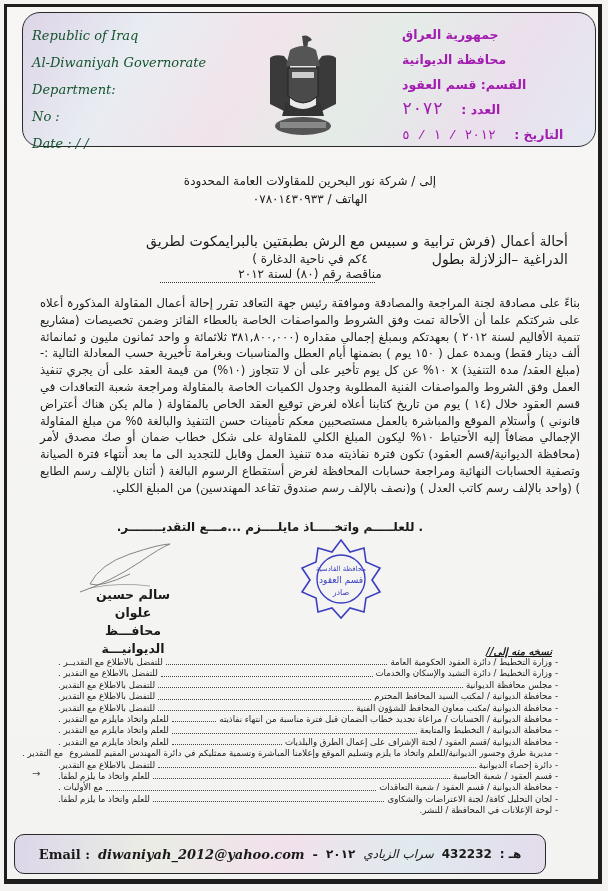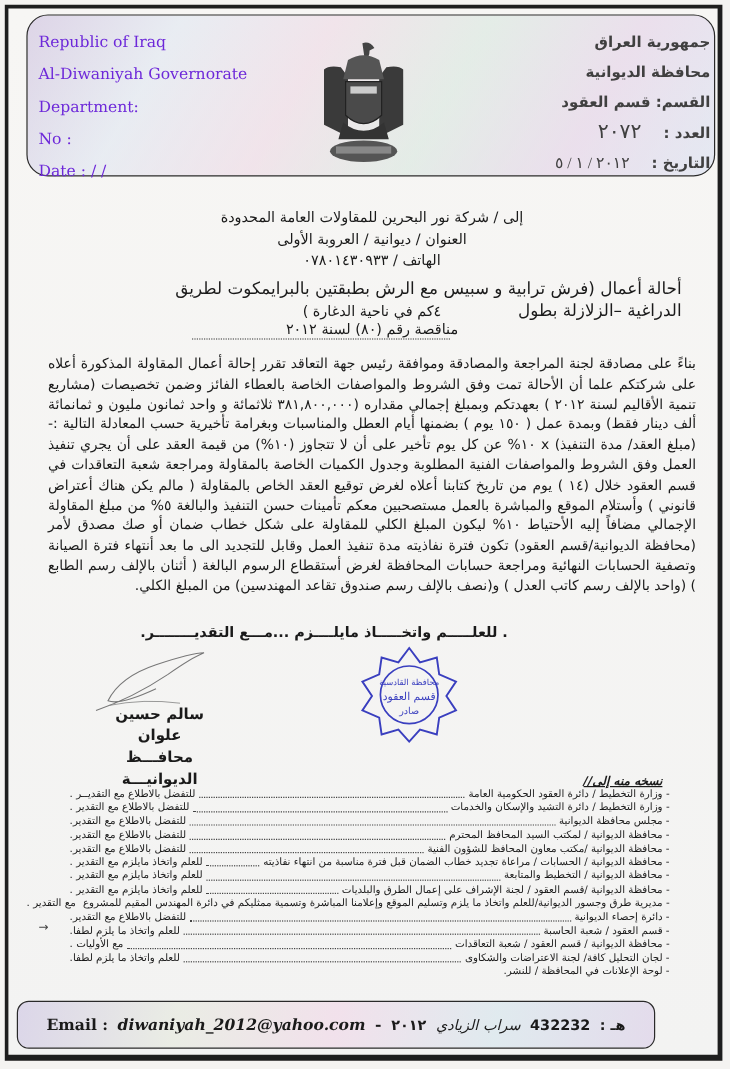--- a/index.html
+++ b/index.html
@@ -17,28 +17,28 @@
   }
   .header-box {
     position:absolute; left:22px; top:12px; width:574px; height:135px;
     border:1.5px solid #2a2a2a; border-radius:18px;
     background:
       linear-gradient(120deg, rgba(200,185,220,0.55) 0%, rgba(215,225,240,0.45) 20%, rgba(235,210,225,0.5) 40%, rgba(205,225,215,0.45) 60%, rgba(225,205,230,0.55) 80%, rgba(210,220,240,0.5) 100%);
     box-sizing:border-box;
   }
   .eng-header {
     position:absolute; left:32px; top:22px; width:200px;
-    font-family:"DejaVu Serif", serif; font-size:13px; line-height:27px; color:#6d28d9;
+    font-family:"DejaVu Serif", serif; font-style:italic; font-size:13px; line-height:27px; color:#14532d;
   }
   .eng-header div { white-space:nowrap; }
   .ar-header {
-    position:absolute; right:16px; top:22px; width:180px; direction:rtl; text-align:right;
-    font-family:"DejaVu Sans", sans-serif; font-size:12.5px; line-height:25px; color:#404040; font-weight:bold;
-  }
-  .ar-header .handwritten { font-size:17px; font-weight:normal; letter-spacing:1px; margin-right:14px; font-family:Liberation Serif, serif; }
+    position:absolute; right:26px; top:22px; width:180px; direction:rtl; text-align:left;
+    font-family:"DejaVu Sans", sans-serif; font-size:12.5px; line-height:25px; color:#a21caf; font-weight:bold;
+  }
+  .ar-header .handwritten { font-size:17px; font-weight:normal; letter-spacing:1px; margin-right:14px; font-family:Liberation Mono, monospace; }
   .emblem {
     position:absolute; left:266px; top:30px; width:74px; height:112px;
   }
   .address-block {
     position:absolute; left:150px; top:172px; width:320px; direction:rtl; text-align:center;
     font-size:12px; line-height:18px;
   }
   .subject-line { position:absolute; right:40px; top:232px; width:460px; direction:rtl; text-align:right; font-size:14px; line-height:18px; }
   .subject-cont { position:absolute; left:150px; top:250px; width:320px; direction:rtl; text-align:center; font-size:12px; line-height:18px; }
   .tender-line { position:absolute; left:150px; top:266px; width:320px; direction:rtl; text-align:center; font-size:12px; line-height:16px; }
@@ -110,21 +110,20 @@
     <span class="handwritten">٢٠٧٢</span>
   </div>
   <div>
     <span>التاريخ :</span>
     <span class="handwritten" style="font-size:13px;">٢٠١٢ / ١ / ٥</span>
   </div>
 </div>
 
 <div class="address-block">
   <div>إلى / شركة نور البحرين للمقاولات العامة المحدودة</div>
-  <div>العنوان / ديوانية / العروبة الأولى</div>
   <div>الهاتف / ٠٧٨٠١٤٣٠٩٣٣</div>
 </div>
 
 <div class="subject-line">أحالة أعمال (فرش ترابية و سبيس مع الرش بطبقتين بالبرايمكوت لطريق الدراغية –الزلازلة بطول</div>
 <div class="subject-cont">٤كم في ناحية الدغارة )</div>
 <div class="tender-line">مناقصة رقم (٨٠) لسنة ٢٠١٢</div>
 <div class="dots-underline"></div>
 
 <div class="body-text">بناءً على مصادقة لجنة المراجعة والمصادقة وموافقة رئيس جهة التعاقد تقرر إحالة أعمال المقاولة المذكورة أعلاه على شركتكم علما أن الأحالة تمت وفق الشروط والمواصفات الخاصة بالعطاء الفائز وضمن تخصيصات (مشاريع تنمية الأقاليم لسنة ٢٠١٢ ) بعهدتكم وبمبلغ إجمالي مقداره (٣٨١,٨٠٠,٠٠٠ ثلاثمائة و واحد ثمانون مليون و ثمانمائة ألف دينار فقط) وبمدة عمل ( ١٥٠ يوم ) بضمنها أيام العطل والمناسبات وبغرامة تأخيرية حسب المعادلة التالية :- (مبلغ العقد/ مدة التنفيذ) x ١٠% عن كل يوم تأخير على أن لا تتجاوز (١٠%) من قيمة العقد على أن يجري تنفيذ العمل وفق الشروط والمواصفات الفنية المطلوبة وجدول الكميات الخاصة بالمقاولة ومراجعة شعبة التعاقدات في قسم العقود خلال (١٤ ) يوم من تاريخ كتابنا أعلاه لغرض توقيع العقد الخاص بالمقاولة ( مالم يكن هناك أعتراض قانوني ) وأستلام الموقع والمباشرة بالعمل مستصحبين معكم تأمينات حسن التنفيذ والبالغة ٥% من مبلغ المقاولة الإجمالي مضافاً إليه الأحتياط ١٠% ليكون المبلغ الكلي للمقاولة على شكل خطاب ضمان أو صك مصدق لأمر (محافظة الديوانية/قسم العقود) تكون فترة نفاذيته مدة تنفيذ العمل وقابل للتجديد الى ما بعد أنتهاء فترة الصيانة وتصفية الحسابات النهائية ومراجعة حسابات المحافظة لغرض أستقطاع الرسوم البالغة ( أثنان بالإلف رسم الطابع ) (واحد بالإلف رسم كاتب العدل ) و(نصف بالإلف رسم صندوق تقاعد المهندسين) من المبلغ الكلي.</div>
 

